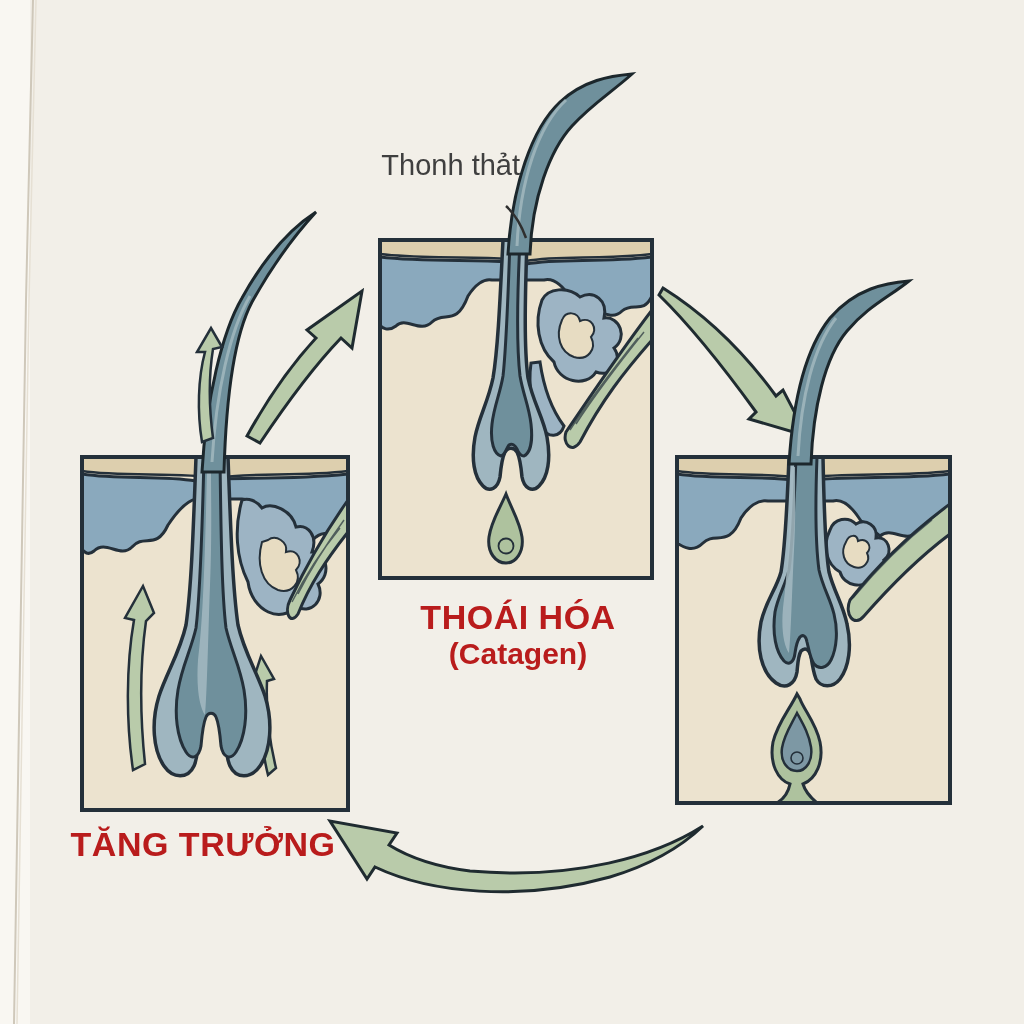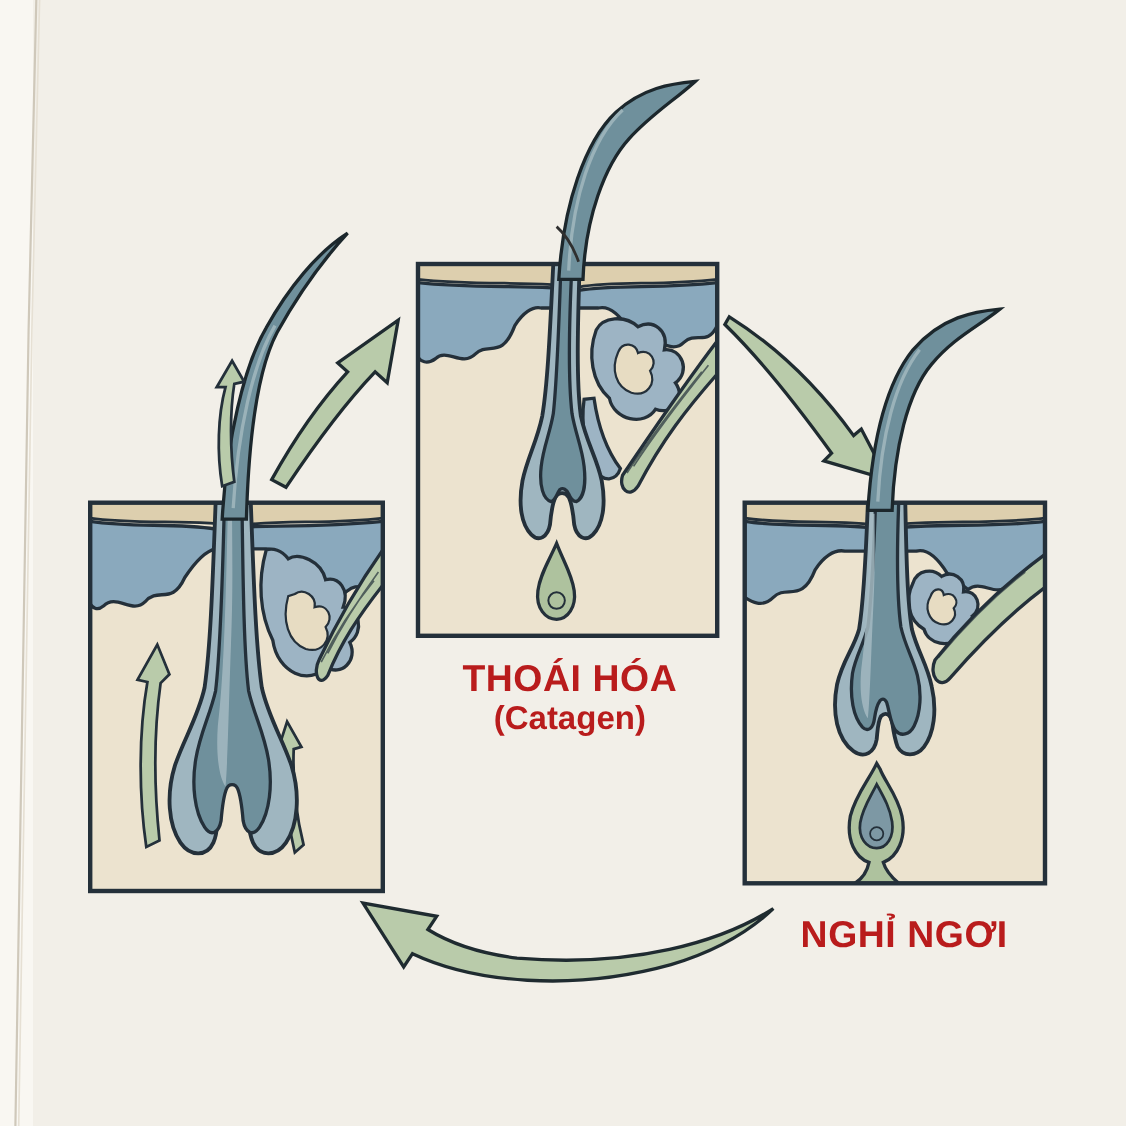--- a/index.html
+++ b/index.html
@@ -116,28 +116,28 @@
 
   <g>
     <path fill="#6f909c" stroke="#1c272c" stroke-width="3" d="M789,464 C793,400 806,348 830,318 C856,288 886,283 909,281 C889,297 867,307 847,331 C825,357 813,408 811,464 Z"></path>
     <path d="M798,456 C801,396 814,346 836,318" fill="none" stroke="#9fb6bd" stroke-width="3" opacity=".9"></path>
   </g>
 
   <path fill="#b9cbaa" stroke="#1f2b30" stroke-width="3" d="M703,826 C656,856 576,880 470,871 C438,867 410,858 389,845 L397,833 L330,821 L367,879 L375,867 C430,893 520,902 610,877 C650,865 682,846 703,826 Z"></path>
 </svg>
 
   <div class="annotation">
-    <br>
+    <span>Thonh thảt</span><br>
   </div>
 
   <div class="label" style="left:68px;top:825px;width:270px;">
+    <div class="vi">TĂNG TRƯỞNG</div>
   </div>
 
   <div class="label" style="left:390px;top:598px;width:256px;">
     <div class="vi">THOÁI HÓA</div>
     <div class="en">(Catagen)</div>
   </div>
 
   <div class="label" style="left:690px;top:831px;width:264px;">
-    <div class="vi">NGHỈ NGƠI</div>
   </div>
 
 </div>
 
 </body></html>

